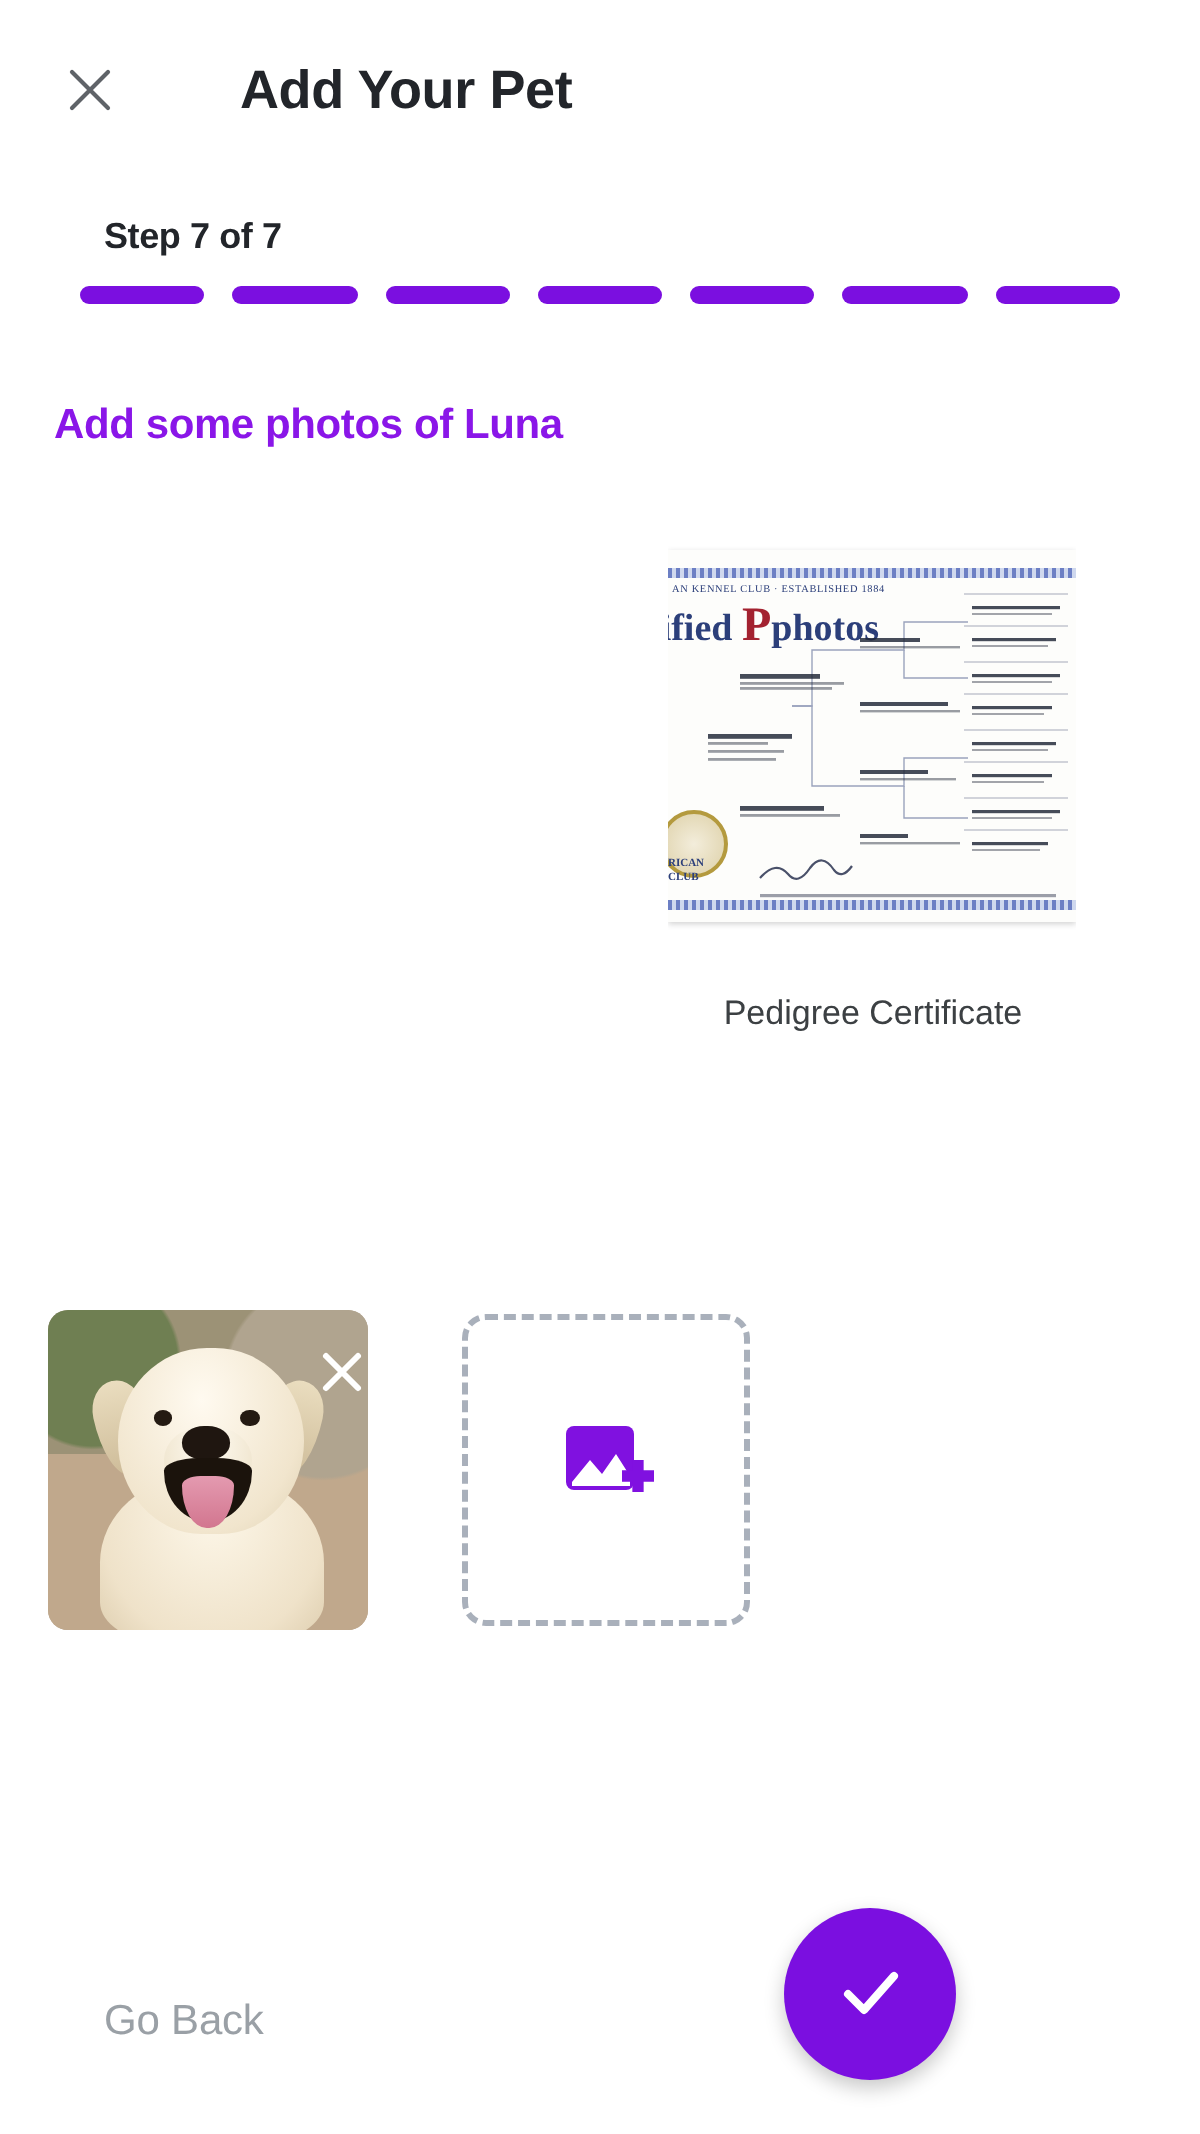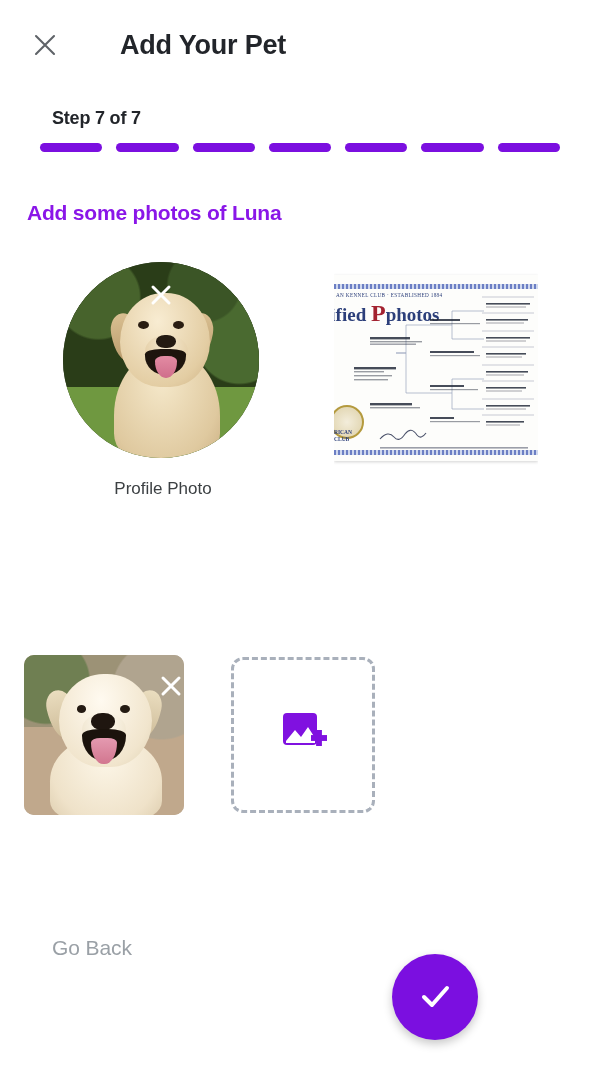--- a/index.html
+++ b/index.html
@@ -160,21 +160,21 @@
     align-items: center;
     justify-content: center;
     background: #ffffff;
     cursor: pointer;
     margin-top: 2px;
   }
 
   
   .go-back {
     position: absolute;
-    left: 52px; top: 936px;
+    left: 52px; top: 999px;
     font-size: 21px;
     color: #9aa0a6;
     background: none;
     border: none;
     cursor: pointer;
     font-family: inherit;
     letter-spacing: -0.1px;
   }
   .fab {
     position: absolute;
@@ -408,43 +408,20 @@
     <div class="progress-seg filled" style="background: rgb(123, 15, 224);"></div>
     <div class="progress-seg filled" style="background: rgb(123, 15, 224);"></div>
     <div class="progress-seg filled" style="background: rgb(123, 15, 224);"></div>
     <div class="progress-seg filled" style="background: rgb(123, 15, 224);"></div>
   </div>
 
   <div class="section-heading" id="heading-main">Add some photos of Luna</div>
 
   <div class="media-row">
 
-    <div class="profile-slot">
-      <div class="profile-photo">
-        <div class="scene">
-          <div class="dog1-bg"></div>
-          <div class="dog1-body"></div>
-          <div class="dog1-ear-l"></div>
-          <div class="dog1-ear-r"></div>
-          <div class="dog1-head"></div>
-          <div class="dog1-eye-l"></div>
-          <div class="dog1-eye-r"></div>
-          <div class="dog1-muzzle"></div>
-          <div class="dog1-nose"></div>
-          <div class="dog1-mouth"></div>
-          <div class="dog1-tongue"></div>
-        </div>
-        <span class="remove-x" style="left:84px; top:19px;">
-          <svg width="28" height="28" viewBox="0 0 28 28">
-            <path d="M6 6 L22 22 M22 6 L6 22" stroke="#ffffff" stroke-width="3" stroke-linecap="round" fill="none"></path>
-          </svg>
-        </span>
-      </div>
-      <div class="slot-caption">Profile Photo</div>
-    </div>
 
     <div class="cert-slot">
       <div class="cert-photo">
         <div class="cert-paper">
           <div class="cert-rule-top"></div>
           <div class="cert-rule-bottom"></div>
 
           <div class="cert-kennel">AN KENNEL CLUB · ESTABLISHED 1884</div>
 
           <div class="cert-title">
@@ -512,20 +489,21 @@
             </g>
           </svg>
 
           <div class="cert-seal"></div>
           <div class="cert-sealtext">
             <div>RICAN</div>
             <div>CLUB</div>
           </div>
         </div>
       </div>
+      <div class="cert-caption">Pedigree Certificate</div>
     </div>
   </div>
 
 
   <div class="more-grid">
 
     <div class="thumb">
       <div class="scene">
         <div class="dog2-bg"></div>
         <div class="dog2-body"></div>

